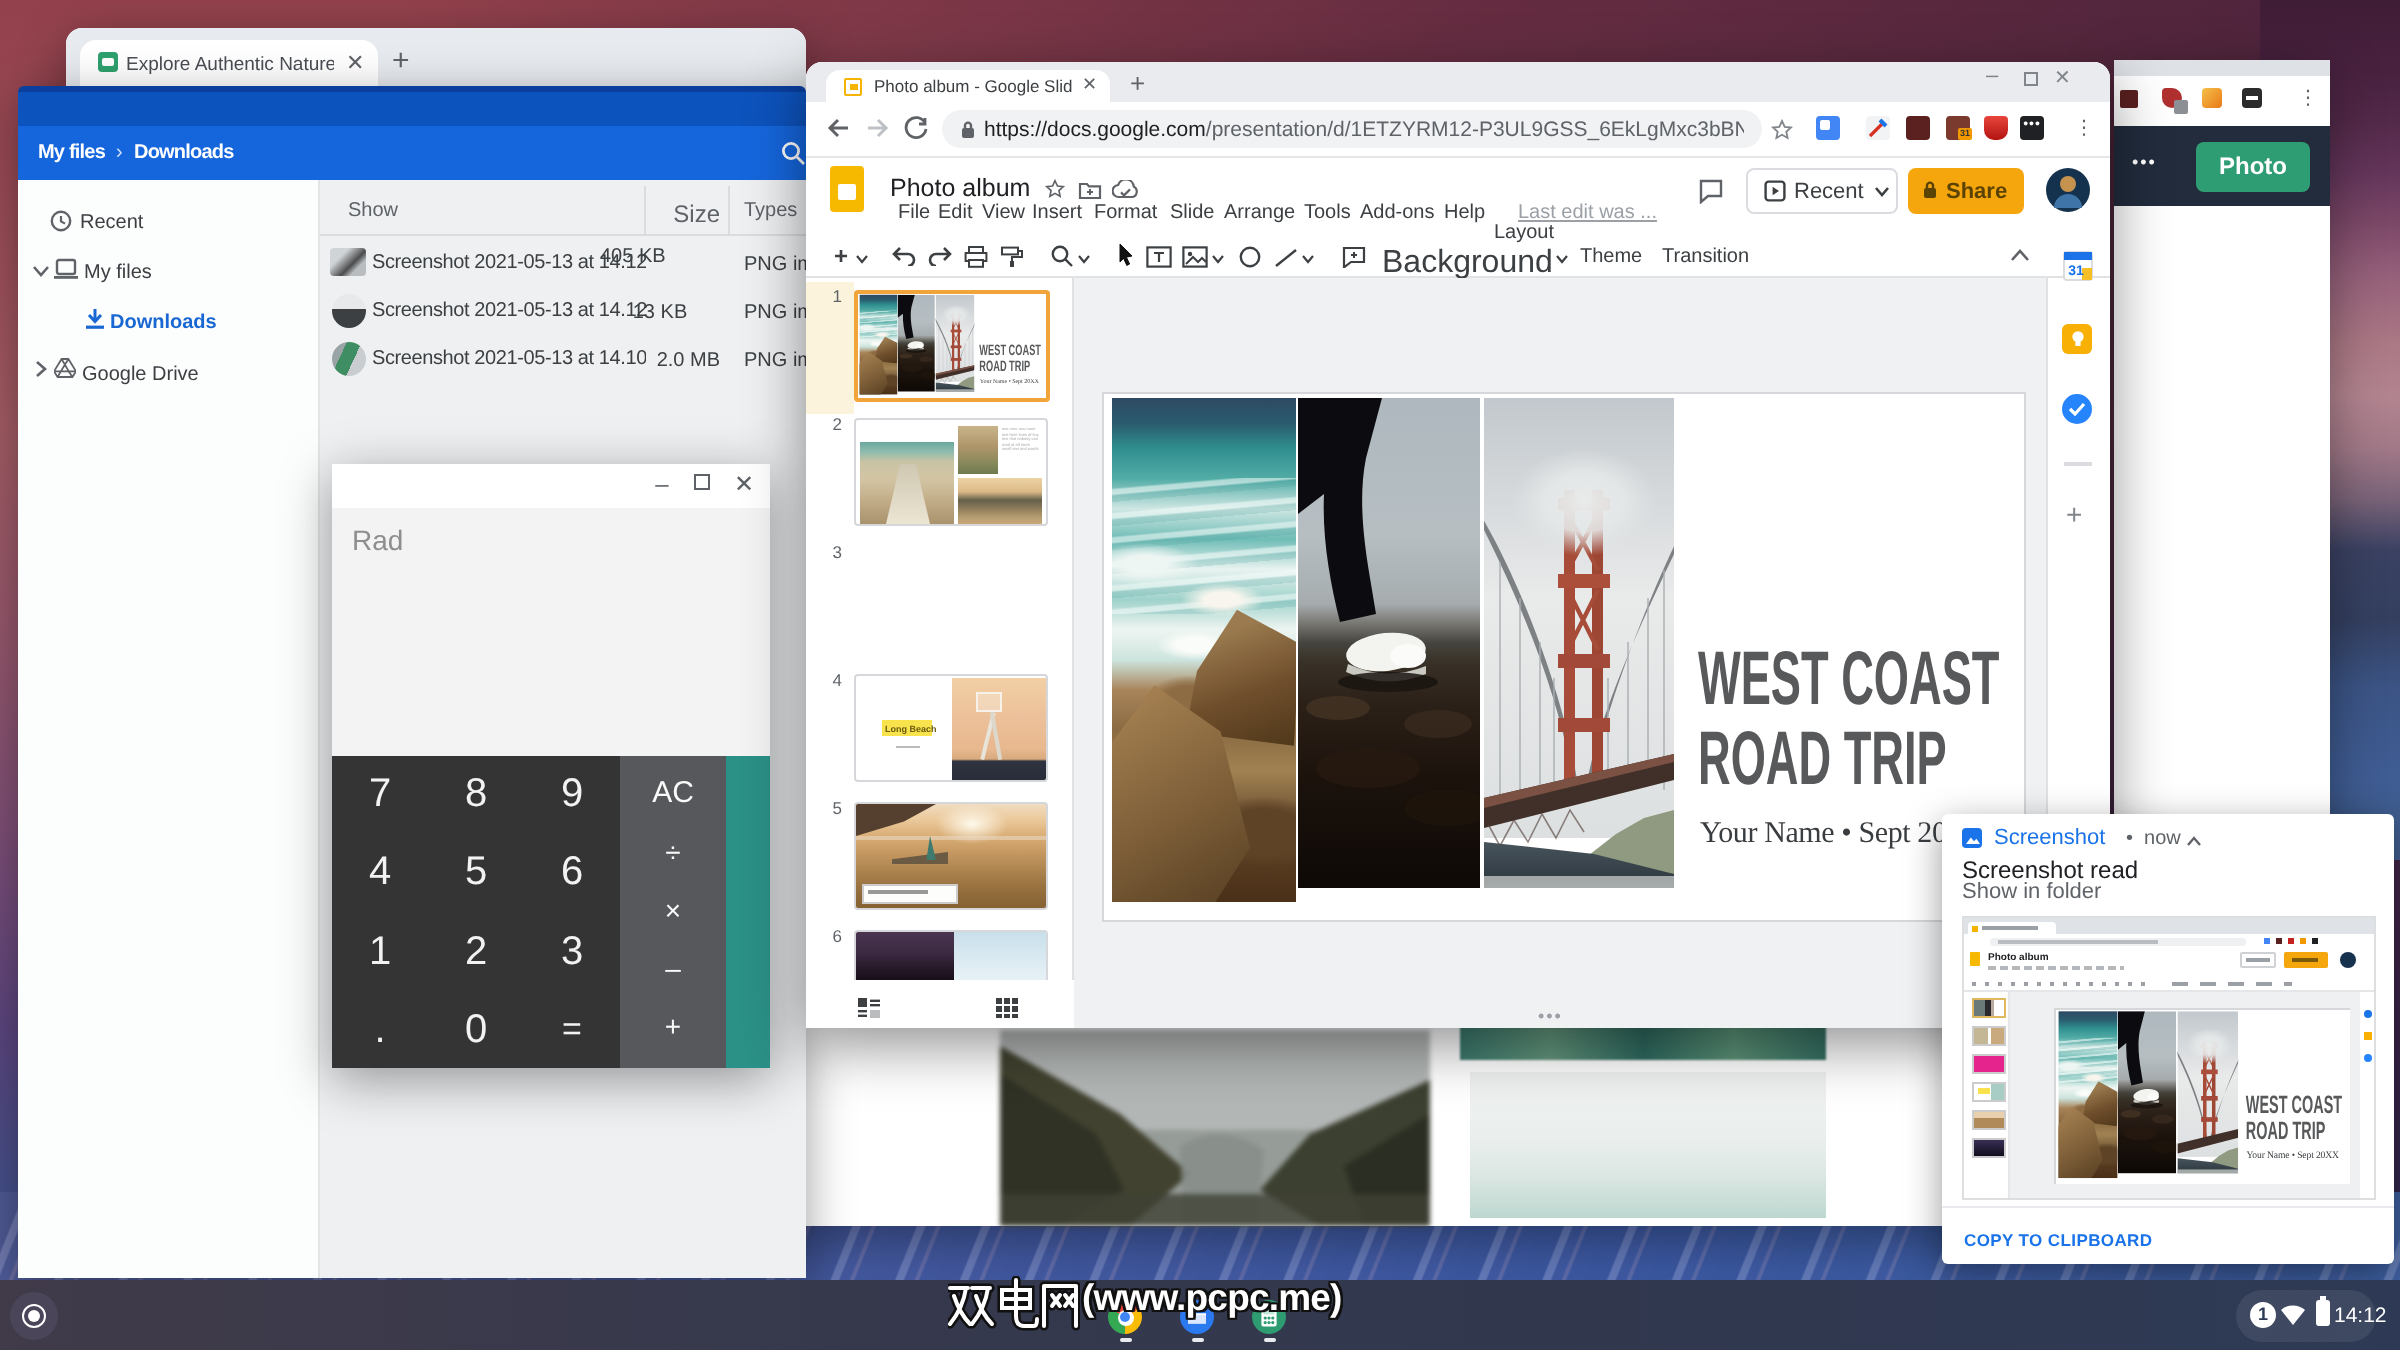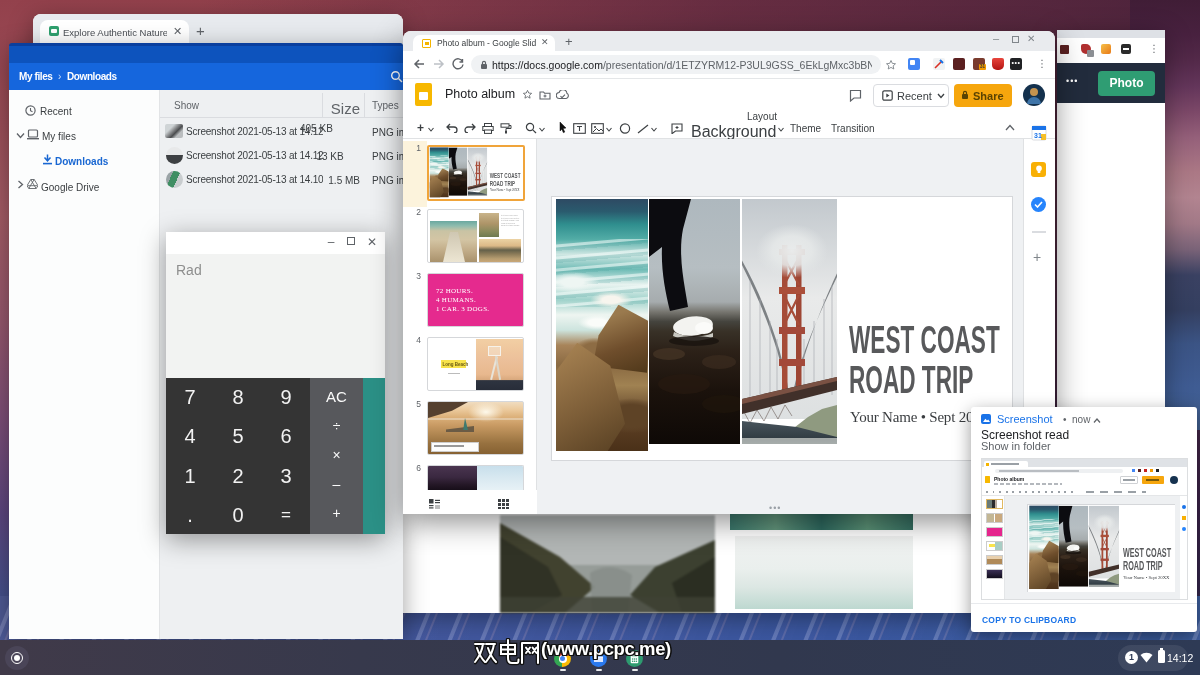--- a/index.html
+++ b/index.html
@@ -116,37 +116,37 @@
 
   <svg class="abs" style="left:8px;top:137px" width="7" height="9" viewBox="0 0 7 9">
       <path d="M1.5,1 L5.5,4.5 L1.5,8" fill="none" stroke="#5f6368" stroke-width="1.3"></path>
     </svg>
   <svg class="abs" style="left:18px;top:136px" width="11" height="10" viewBox="0 0 11 10">
       <path d="M3.8,0.5 L7.2,0.5 L11,6.7 L9.2,9.5 L1.8,9.5 L0,6.7 Z M3.8,0.5 L7.4,6.7 M7.2,0.5 L3.4,6.7 M1.8,9.5 L3.4,6.7 M9.2,9.5 L7.4,6.7 M0.5,6.7 L10.5,6.7" fill="none" stroke="#5f6368" stroke-width="0.9"></path>
     </svg>
   <div class="abs" style="left:32px;top:139px;font-size:10px;color:#3c4043">Google Drive</div>
 
   <div class="abs" style="left:165px;top:57px;font-size:10px;color:#5f6368">Show</div>
-  <div class="abs" style="left:291px;top:57px;width:60px;text-align:right;font-size:15px;color:#5f6368">Size</div>
+  <div class="abs" style="left:291px;top:57px;width:60px;text-align:right;font-size:12px;color:#5f6368">Size</div>
   <div class="abs" style="left:363px;top:57px;font-size:10px;color:#5f6368">Types</div>
   <div class="abs" style="left:313px;top:50px;width:1px;height:24px;background:#dadce0"></div>
   <div class="abs" style="left:355px;top:50px;width:1px;height:24px;background:#dadce0"></div>
   <div class="abs" style="left:151px;top:74px;width:243px;height:1px;background:#dadce0"></div>
 
   <div class="abs" style="left:156px;top:81px;width:18px;height:14px;border-radius:2px;background:linear-gradient(135deg,#cfd4d6 30%,#8d8f91 45%,#4a4c4e 60%,#babdbf 75%)"></div>
   <div class="abs" style="left:177px;top:83px;width:137px;overflow:hidden;white-space:nowrap;font-size:10px;letter-spacing:-.2px;color:#3c4043">Screenshot 2021-05-13 at 14.12.3...</div>
   <div class="abs" style="left:291px;top:80px;width:60px;text-align:left;font-size:10px;color:#3c4043">405 KB</div>
   <div class="abs" style="left:363px;top:84px;width:31px;overflow:hidden;font-size:10px;color:#3c4043;white-space:nowrap">PNG ima</div>
   <div class="abs" style="left:157px;top:104px;width:17px;height:17px;border-radius:50%;background:linear-gradient(180deg,#e8e9ea 45%,#3d4043 45%)"></div>
   <div class="abs" style="left:177px;top:107px;width:137px;overflow:hidden;white-space:nowrap;font-size:10px;letter-spacing:-.2px;color:#3c4043">Screenshot 2021-05-13 at 14.12.2...</div>
   <div class="abs" style="left:291px;top:108px;width:60px;text-align:center;font-size:10px;color:#3c4043">13 KB</div>
   <div class="abs" style="left:363px;top:108px;width:31px;overflow:hidden;font-size:10px;color:#3c4043;white-space:nowrap">PNG ima</div>
   <div class="abs" style="left:157px;top:128px;width:17px;height:17px;border-radius:50%;background:linear-gradient(115deg,#9aa3a6 30%,#3f8e63 30% 60%,#c9cdcf 60%)"></div>
   <div class="abs" style="left:177px;top:131px;width:137px;overflow:hidden;white-space:nowrap;font-size:10px;letter-spacing:-.2px;color:#3c4043">Screenshot 2021-05-13 at 14.10.3...</div>
-  <div class="abs" style="left:291px;top:132px;width:60px;text-align:right;font-size:10px;color:#3c4043">1.5 MB</div>
+  <div class="abs" style="left:291px;top:132px;width:60px;text-align:right;font-size:10px;color:#3c4043">2.0 MB</div>
   <div class="abs" style="left:363px;top:132px;width:31px;overflow:hidden;font-size:10px;color:#3c4043;white-space:nowrap">PNG ima</div>
 </div>
 
 <div class="win" id="calc" style="left:166px;top:232px;width:219px;height:302px;background:#fff">
   <div class="abs" style="left:159px;top:3px;width:12px;height:14px;color:#5f6368;font-size:12px;text-align:center">–</div>
   <div class="abs" style="left:181px;top:5px;width:8px;height:8px;border:1.2px solid #5f6368"></div>
   <div class="abs" style="left:200px;top:3px;width:12px;height:14px;color:#5f6368;font-size:12px;text-align:center">✕</div>
   <div class="abs" style="left:0;top:22px;width:219px;height:124px;background:#f2f3f2"></div>
   <div class="abs" style="left:10px;top:30px;font-size:14px;color:#8e8e8e">Rad</div>
   <div class="abs" style="left:0;top:146px;width:144px;height:156px;background:#343434"></div>
@@ -227,20 +227,33 @@
       <path d="M12 3l2.7 5.8 6.3.7-4.7 4.3 1.3 6.2-5.6-3.2-5.6 3.2 1.3-6.2L3 9.5l6.3-.7z" fill="none" stroke="#5f6368" stroke-width="1.8"></path>
     </svg>
   <svg class="abs" style="left:136px;top:59px" width="12" height="10" viewBox="0 0 12 10">
       <path d="M1,2 h3.5 l1,1.2 H11 v5.8 H1 Z" fill="none" stroke="#5f6368" stroke-width="1.1"></path>
       <path d="M6,4.5 v3 M4.5,6 h3" stroke="#5f6368" stroke-width="1"></path>
     </svg>
   <svg class="abs" style="left:153px;top:59px" width="13" height="10" viewBox="0 0 13 10">
       <path d="M3.5,8.5 a3,3 0 0 1 -.4,-6 a4,4 0 0 1 7.8,.8 a2.8,2.8 0 0 1 -.7,5.2 Z" fill="none" stroke="#5f6368" stroke-width="1.1"></path>
       <path d="M4.5,6.2 L6,7.7 L9,4.7" fill="none" stroke="#5f6368" stroke-width="1.1"></path>
     </svg>
+  <div style="position:absolute;top:70px;left:0;width:652px;height:13px;font-size:10px;color:#3c4043">
+    <span class="abs" style="left:46px">File</span>
+      <span class="abs" style="left:66px">Edit</span>
+      <span class="abs" style="left:88px">View</span>
+      <span class="abs" style="left:113px">Insert</span>
+      <span class="abs" style="left:144px">Format</span>
+      <span class="abs" style="left:182px">Slide</span>
+      <span class="abs" style="left:209px">Arrange</span>
+      <span class="abs" style="left:249px">Tools</span>
+      <span class="abs" style="left:277px">Add-ons</span>
+      <span class="abs" style="left:319px">Help</span>
+      <span class="abs" style="left:356px;color:#9aa0a6;text-decoration:underline">Last edit was ...</span>
+  </div>
   <svg class="abs" style="left:446px;top:58px" width="13" height="13" viewBox="0 0 13 13">
       <path d="M1.5,1.5 h10 v7.5 h-6.5 l-3.5,3 Z" fill="none" stroke="#5f6368" stroke-width="1.2"></path>
     </svg>
   <div class="abs" style="left:470px;top:53px;width:76px;height:23px;border:1px solid #dadce0;border-radius:4px;background:#fff"></div>
   <svg class="abs" style="left:479px;top:59px" width="11" height="11" viewBox="0 0 11 11">
       <rect x="0.8" y="0.8" width="9.4" height="9.4" rx="1.5" fill="none" stroke="#3c4043" stroke-width="1.2"></rect>
       <path d="M4.3,3.4 L7.5,5.5 L4.3,7.6 Z" fill="#3c4043"></path>
     </svg>
   <div class="abs" style="left:494px;top:59px;font-size:11px;color:#3c4043">Recent</div>
   <svg class="abs" style="left:534px;top:62px" width="8" height="6" viewBox="0 0 8 6">
@@ -390,23 +403,20 @@
   </div>
 
   <div class="abs" style="left:24px;top:178px;width:97px;height:54px;border:1px solid #d5d7da;border-radius:2px;background:#fff;overflow:hidden">
     <div class="abs" style="left:2px;top:11px;width:47px;height:41px;background:linear-gradient(180deg,#6aa8a0 0%,#8fbcae 12%,#c9c3a4 24%,#d3c5a4 45%,#c3ae8a 70%,#a9926c 100%)"></div>
     <div class="abs" style="left:15px;top:22px;width:22px;height:30px;background:linear-gradient(180deg,#cfc7b2,#ece5d2);clip-path:polygon(32% 0,68% 0,100% 100%,0 100%)"></div>
     <div class="abs" style="left:51px;top:3px;width:20px;height:24px;background:linear-gradient(180deg,#c9b48a 0%,#ad9468 45%,#8a8a5c 75%,#6e7a50 100%)"></div>
     <div class="abs" style="left:73px;top:4px;width:19px;height:18px;font-size:2px;color:#a9a9a9;line-height:2.6px;overflow:hidden">text here and more text here lines of tiny text that nobody can read at all sizes small text and words</div>
     <div class="abs" style="left:51px;top:29px;width:42px;height:23px;background:linear-gradient(180deg,#ecd3a4 0%,#dcb987 30%,#64604a 48%,#8a7a58 65%,#b59c70 85%,#caa878 100%)"></div>
   </div>
 
-  <div class="abs" style="left:24px;top:242px;width:97px;height:54px;border:1px solid #d5d7da;border-radius:2px;background:#e52a8e;overflow:hidden">
-    <div style="position:absolute;left:8px;top:13px;font-family:'Liberation Serif',serif;font-size:7px;line-height:9px;color:#fff;letter-spacing:.3px">72 HOURS.<br>4 HUMANS.<br>1 CAR. 3 DOGS.</div>
-  </div>
 
   <div class="abs" style="left:24px;top:306px;width:97px;height:54px;border:1px solid #d5d7da;border-radius:2px;background:#fff;overflow:hidden">
     <div class="abs" style="left:48px;top:1px;width:48px;height:52px;background:linear-gradient(180deg,#f2cfa4 0%,#efc79e 20%,#ecc09a 40%,#e8b88e 68%,#d9a97e 78%,#2e3440 80%,#272c38 100%)"></div>
     <div class="abs" style="left:60px;top:8px;width:13px;height:10px;border:1px solid #f6f2ea;background:rgba(250,247,240,.35)"></div>
     <div class="abs" style="left:65px;top:18px;width:1.5px;height:24px;background:#e8e4da;transform:rotate(14deg)"></div>
     <div class="abs" style="left:69px;top:18px;width:1.5px;height:24px;background:#dcd8cc;transform:rotate(-10deg)"></div>
     <div class="abs" style="left:13px;top:22px;width:25px;height:8px;background:#f8e34d"></div>
     <div class="abs" style="left:14.5px;top:23.5px;font-size:4.5px;font-weight:bold;color:#6b5b10">Long Beach</div>
     <div class="abs" style="left:20px;top:35px;width:12px;height:1.2px;background:#bbb"></div>
   </div>

